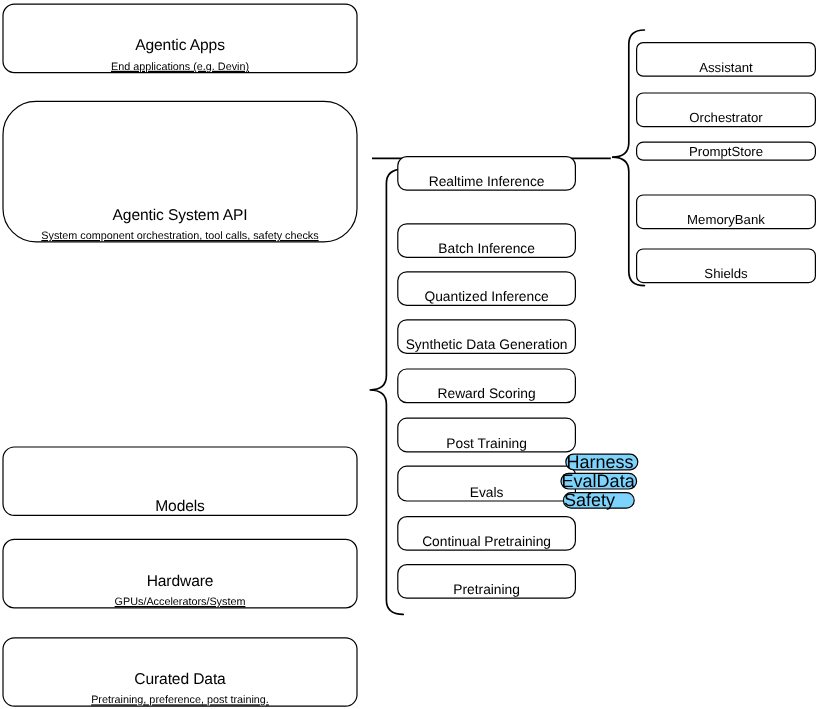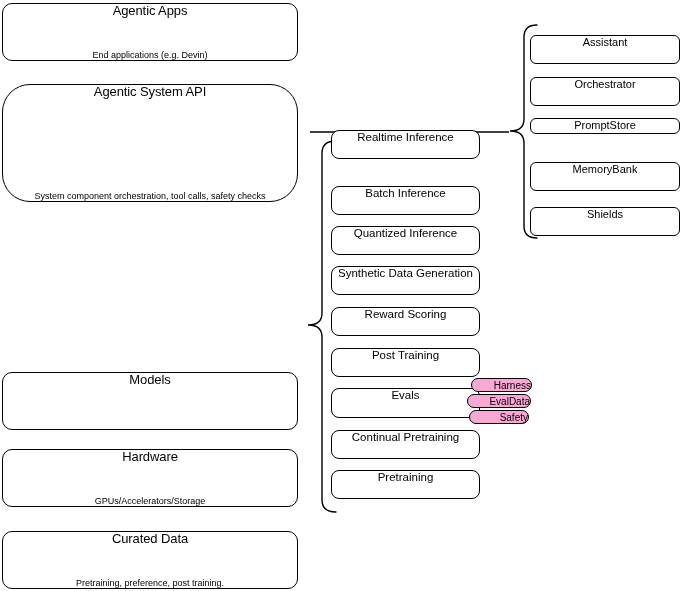--- a/index.html
+++ b/index.html
@@ -13,39 +13,39 @@
   }
   svg.wires { position:absolute; left:0; top:0; z-index:1; }
   .box {
     position:absolute;
     box-sizing:border-box;
     border:1.5px solid #000;
     background:#fff;
     display:flex;
     flex-direction:column;
     align-items:center;
-    justify-content:space-between;
+    justify-content:flex-end;
     text-align:center;
     z-index:2;
   }
   .stack-box { gap:5px; }
   .stack-title { font-size:13px; line-height:14px; letter-spacing:-0.1px; }
-  .stack-subtitle { font-size:9px; line-height:10px; }
+  .stack-subtitle { font-size:9px; line-height:10px;text-decoration:underline; }
   .svc { border-radius:8px; font-size:11.5px; line-height:12px; }
   .comp { border-radius:6px; font-size:11px; line-height:12px; }
   .pill {
     position:absolute;
     box-sizing:border-box;
     border:1.3px solid #000;
-    background:#f9a8d4;
+    background:#7dd3fc;
     border-radius:8px;
-    font-size:10px;
+    font-size:15px;
     display:flex;
     align-items:center;
-    justify-content:flex-end;
+    justify-content:flex-start;
     z-index:3;
   }
 </style>
 </head>
 <body>
 
 <div class="canvas">
 
   <svg class="wires" width="682" height="591" viewBox="0 0 682 591">
     <path d="M 310 132 L 509 132" stroke="#000" stroke-width="1.4" fill="none"></path>
@@ -63,21 +63,21 @@
     <div class="stack-subtitle">System component orchestration, tool calls, safety checks</div>
   </div>
 
 
   <div class="box stack-box" style="left:2px;top:372px;width:296px;height:58px;border-radius:10px">
     <div class="stack-title">Models</div>
   </div>
 
   <div class="box stack-box" style="left:2px;top:449px;width:296px;height:58px;border-radius:10px">
     <div class="stack-title">Hardware</div>
-    <div class="stack-subtitle">GPUs/Accelerators/Storage</div>
+    <div class="stack-subtitle">GPUs/Accelerators/System</div>
   </div>
 
   <div class="box stack-box" style="left:2px;top:531px;width:296px;height:58px;border-radius:10px">
     <div class="stack-title">Curated Data</div>
     <div class="stack-subtitle">Pretraining, preference, post training.</div>
   </div>
 
   <div class="box svc" style="left:331px;top:130px;width:149px;height:29px">
     <span>Realtime Inference</span>
   </div>

